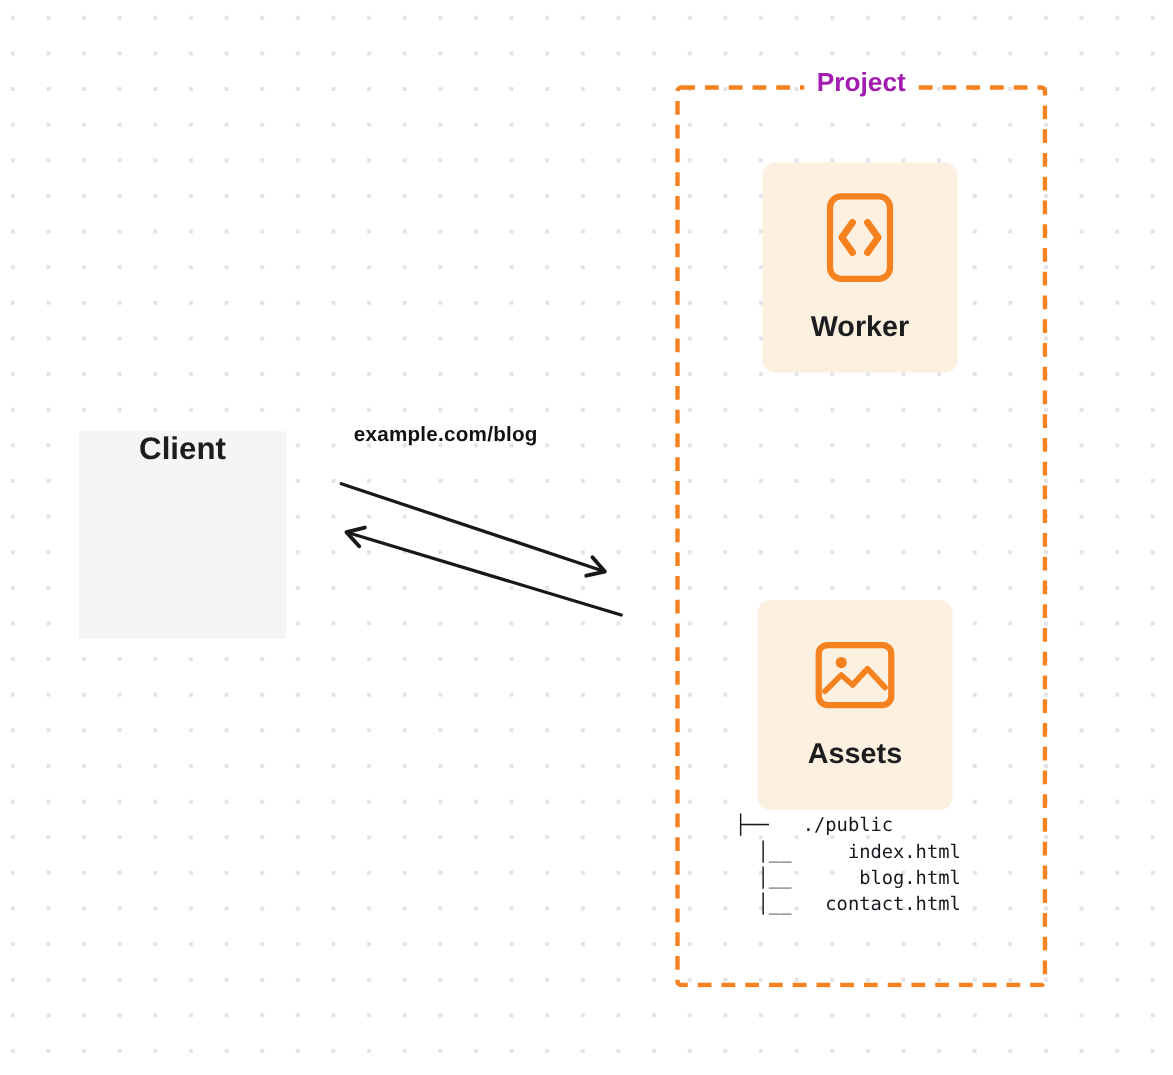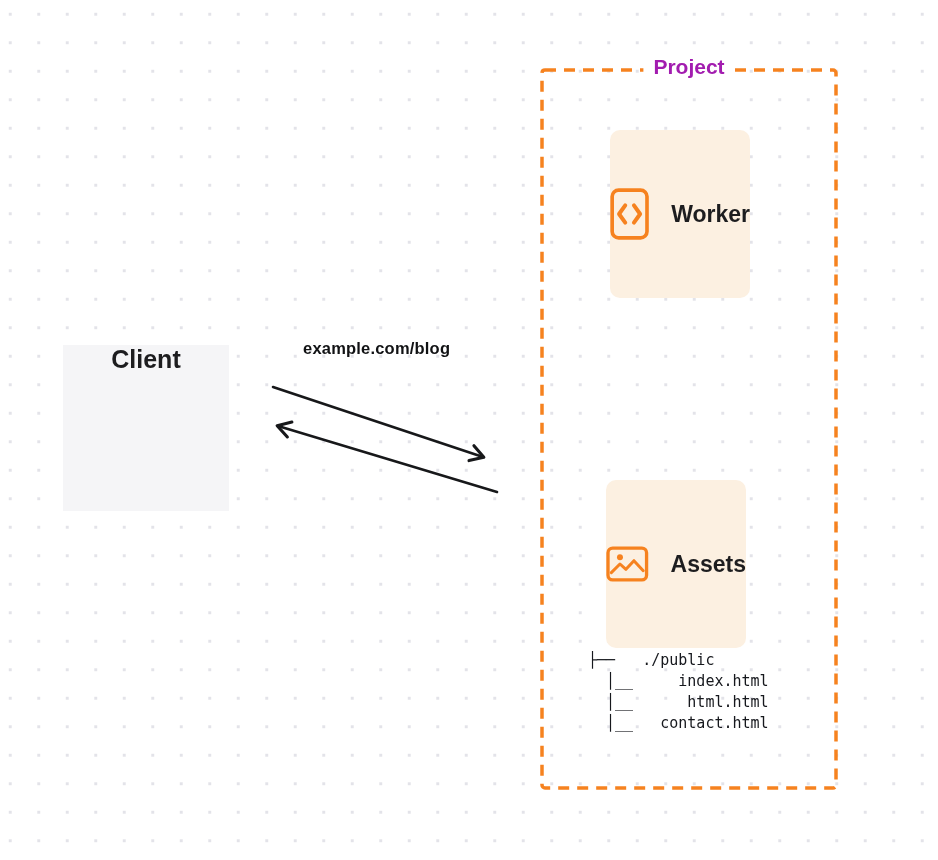--- a/index.html
+++ b/index.html
@@ -21,41 +21,41 @@
   .client-box {
     position:absolute; left:63px; top:345px; width:166px; height:166px;
     background:#f5f5f7;
     display:flex; justify-content:center;
   }
   .client-label { font-weight:bold; font-size:25px; color:#1d1d1f; }
 
   
   .request-label {
     position:absolute; left:283px; top:339px;
-    font-weight:bold; font-size:16.5px; color:#111214; letter-spacing:.2px;margin-left:20px;
+    font-weight:bold; font-size:16.5px; color:#111214; letter-spacing:.2px;
   }
 
   
   .arrows { position:absolute; left:0; top:0; width:938px; height:860px; pointer-events:none; }
 
   
   .project-box { position:absolute; left:540px; top:68px; width:298px; height:722px; }
   .project-border { position:absolute; left:0; top:0; width:100%; height:100%; }
   .project-title {
     position:absolute; top:-15px; left:50%; transform:translateX(-50%);
     background:#ffffff; padding:0 10px;
     color:#a21caf; font-weight:bold; font-size:21px; line-height:28px;
     white-space:nowrap;
   }
 
   
   .card {
-    position:absolute; width:140px; height:168px; border-radius:10px;
+    position:absolute; width:156px; height:168px; border-radius:10px;
     background:#fcf0e1;
-    display:flex; align-items:center; justify-content:center;
+    display:flex; flex-direction:column; align-items:center; justify-content:center;
     gap:22px;
   }
   .card-label { font-weight:bold; font-size:23px; color:#1d1d1f; }
   .card.worker { left:70px; top:62px; }
   .card.assets { left:66px; top:412px; }
 
   
   .file-tree {
     position:absolute; left:48px; top:582px;
     font-family:"DejaVu Sans Mono", monospace;
@@ -103,17 +103,17 @@
       <svg width="64" height="54" viewBox="0 0 64 54">
         <rect x="3" y="3" width="58" height="48" rx="7" fill="none" stroke="#F6821F" stroke-width="5"></rect>
         <circle cx="21" cy="17" r="4.5" fill="#F6821F"></circle>
         <path d="M8 40 L21 27 L30 35 L42 22 L56 37" fill="none" stroke="#F6821F" stroke-width="4.5" stroke-linecap="round" stroke-linejoin="round"></path>
       </svg>
       <div class="card-label">Assets</div>
     </div>
 
     <pre class="file-tree">├──   ./public
   │__     index.html
-  │__      html.html
+  │__      blog.html
   │__   contact.html</pre>
   </div>
 
 </div>
 
 </body></html>

